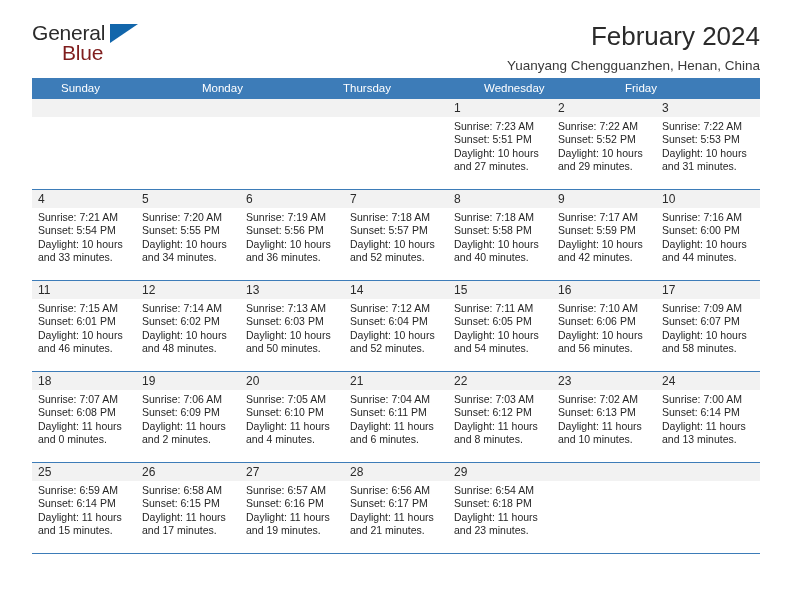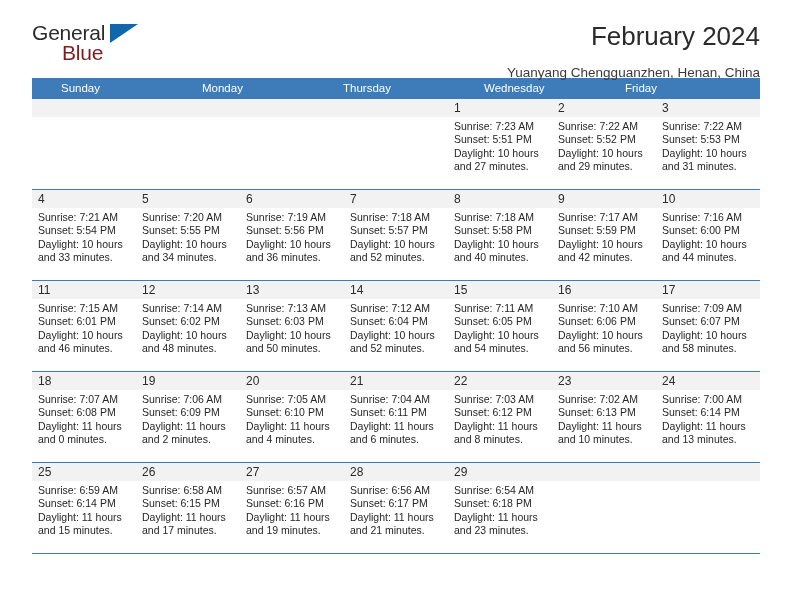--- a/index.html
+++ b/index.html
@@ -71,21 +71,21 @@
     padding-top: 0px;
   }
   .month-title {
     font-size: 26px;
     font-weight: normal;
     color: #2b2b2b;
     line-height: 1.08;
     white-space: nowrap;
   }
   .location-subtitle {
-    margin-top: 15px;
+    margin-top: 8px;
     font-size: 13.5px;
     color: #3a3a3a;
     white-space: nowrap;
   }
 
   
   .calendar {
     margin-top: 6px;
     width: 728px;
   }

